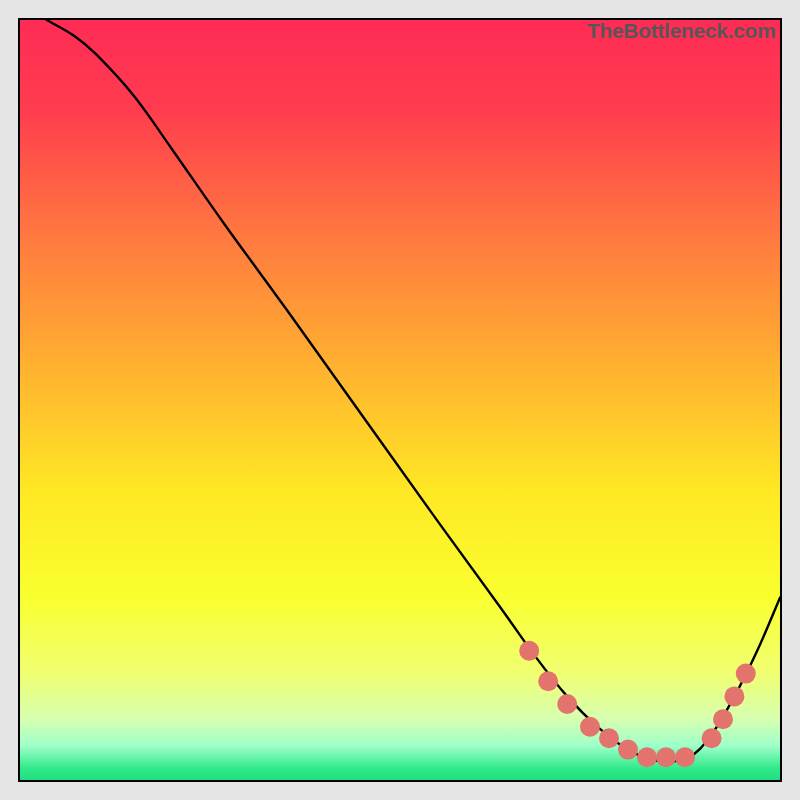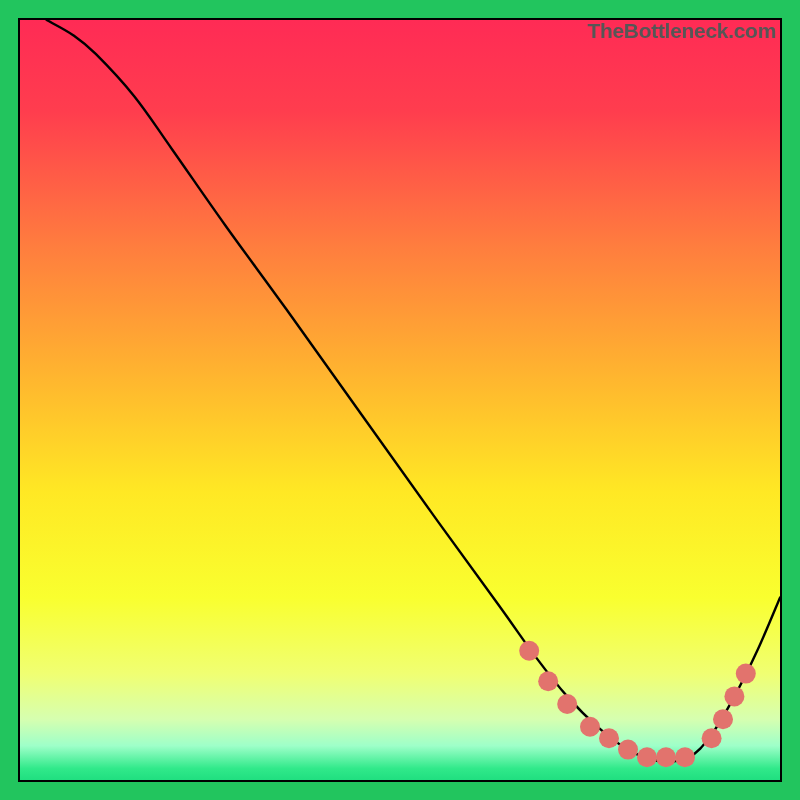--- a/index.html
+++ b/index.html
@@ -1,21 +1,21 @@
 <!DOCTYPE html>
 <html><head>
 <meta charset="utf-8">
 <style>
   * { margin: 0; padding: 0; box-sizing: border-box; }
   html, body { width: 800px; height: 800px; overflow: hidden; }
   .chart-container {
     position: relative;
     width: 800px;
     height: 800px;
-    background: #22c55e;
+    background: #e5e5e5;
   }
   .plot-area {
     position: absolute;
     left: 18px;
     top: 18px;
     width: 764px;
     height: 764px;
     border: 2px solid #000000;
   }
   .gradient-bg {

